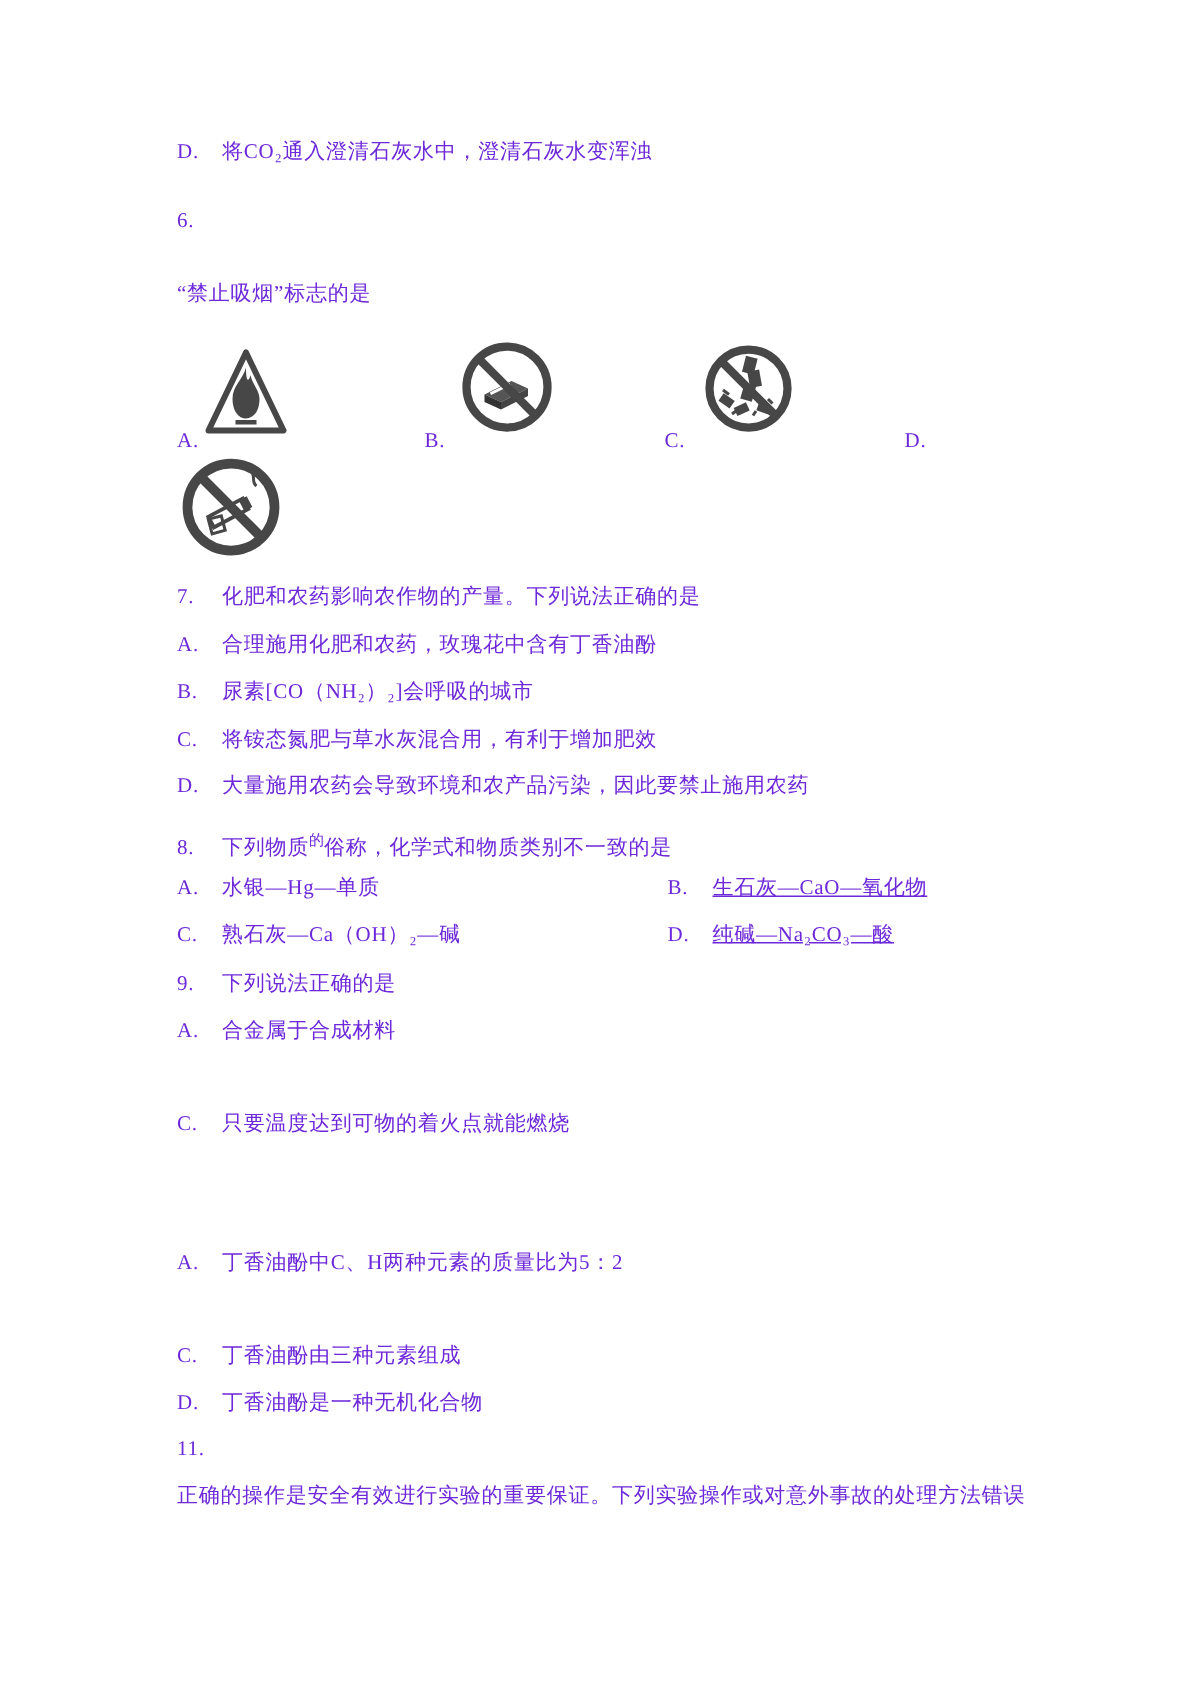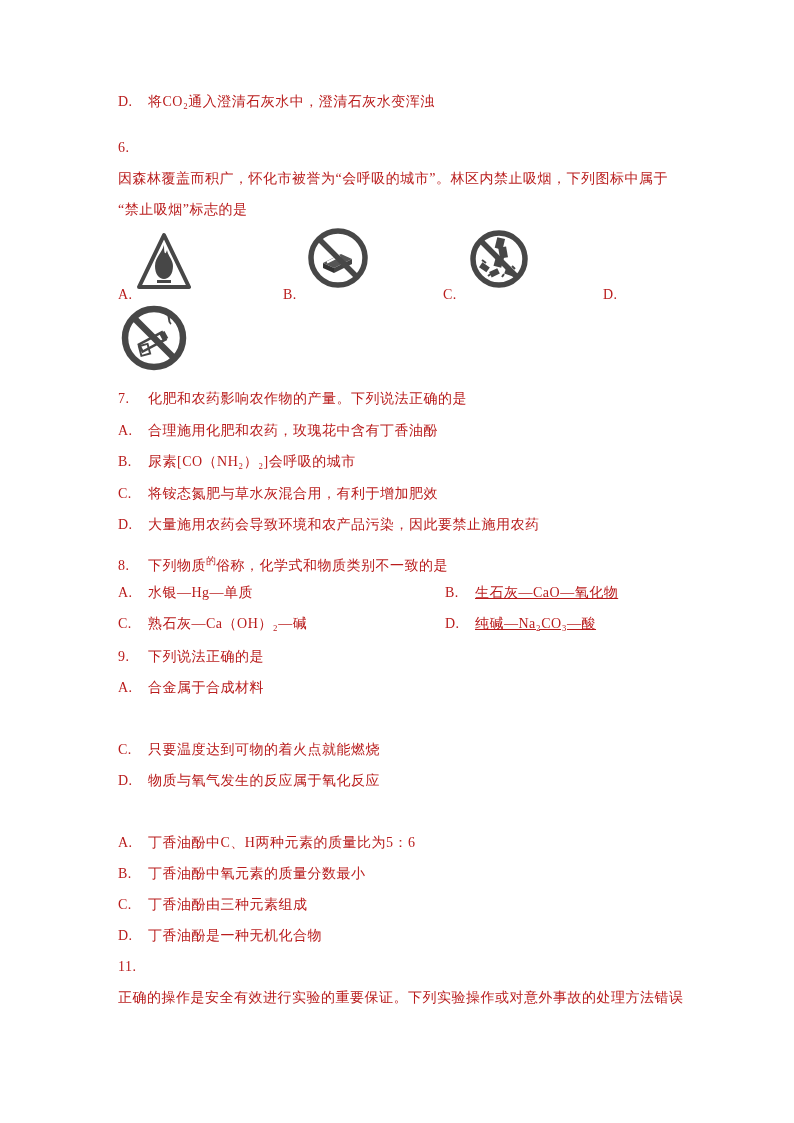--- a/index.html
+++ b/index.html
@@ -12,39 +12,38 @@
     color:#3c3c3c;
     overflow:hidden;
   }
   .ln {
     position:absolute;
     left:118px;
     font-size:14px;
     line-height:19px;
     letter-spacing:0.5px;
     white-space:nowrap;
-    color:#b91c1c;
+    color:#6d28d9;
   }
   .lbl { display:inline-block; min-width:30px; }
   .sup { font-size:10px; vertical-align:6px; letter-spacing:0; }
   .icon { position:absolute; }
   .col2 { left:445px;text-decoration:underline; }
 </style>
 </head>
 <body>
 
 <div class="page">
 
   <div class="ln" style="top:92px">
     <span class="lbl">D.</span><span>将CO₂通入澄清石灰水中，澄清石灰水变浑浊</span>
   </div>
 
   <div class="ln" style="top:138px">6.</div>
-  <div class="ln" style="top:169px">因森林覆盖而积广，怀化市被誉为“会呼吸的城市”。林区内禁止吸烟，下列图标中属于</div>
-  <div class="ln" style="top:200px">“禁止吸烟”标志的是</div>
+  <div class="ln" style="top:187px">“禁止吸烟”标志的是</div>
 
   <div class="icon" style="left:136px; top:230px">
     <svg width="56" height="62" viewBox="0 0 56 62">
       <path d="M28 5 L53 57 L3 57 Z" fill="none" stroke="#474747" stroke-width="4" stroke-linejoin="round"></path>
       <path d="M28 15 C26 23 19 27 19 36 C19 44 23 49 28 49 C33 49 37 44 37 36 C37 30 32 26 31 20 C30 24 28 26 28 15 Z" fill="#474747"></path>
       <rect x="21" y="50" width="14" height="3" fill="#474747"></rect>
     </svg>
   </div>
   <div class="icon" style="left:306px; top:226px">
     <svg width="64" height="64" viewBox="0 0 64 64">
@@ -123,29 +122,23 @@
 
   <div class="ln" style="top:647px">
     <span class="lbl">9.</span><span>下列说法正确的是</span>
   </div>
   <div class="ln" style="top:678px">
     <span class="lbl">A.</span><span>合金属于合成材料</span>
   </div>
   <div class="ln" style="top:740px">
     <span class="lbl">C.</span><span>只要温度达到可物的着火点就能燃烧</span>
   </div>
-  <div class="ln" style="top:771px">
-    <span class="lbl">D.</span><span>物质与氧气发生的反应属于氧化反应</span>
-  </div>
 
   <div class="ln" style="top:833px">
-    <span class="lbl">A.</span><span>丁香油酚中C、H两种元素的质量比为5：6</span>
-  </div>
-  <div class="ln" style="top:864px">
-    <span class="lbl">B.</span><span>丁香油酚中氧元素的质量分数最小</span>
+    <span class="lbl">A.</span><span>丁香油酚中C、H两种元素的质量比为5：2</span>
   </div>
   <div class="ln" style="top:895px">
     <span class="lbl">C.</span><span>丁香油酚由三种元素组成</span>
   </div>
   <div class="ln" style="top:926px">
     <span class="lbl">D.</span><span>丁香油酚是一种无机化合物</span>
   </div>
 
   <div class="ln" style="top:957px">11.</div>
   <div class="ln" style="top:988px">正确的操作是安全有效进行实验的重要保证。下列实验操作或对意外事故的处理方法错误</div>

